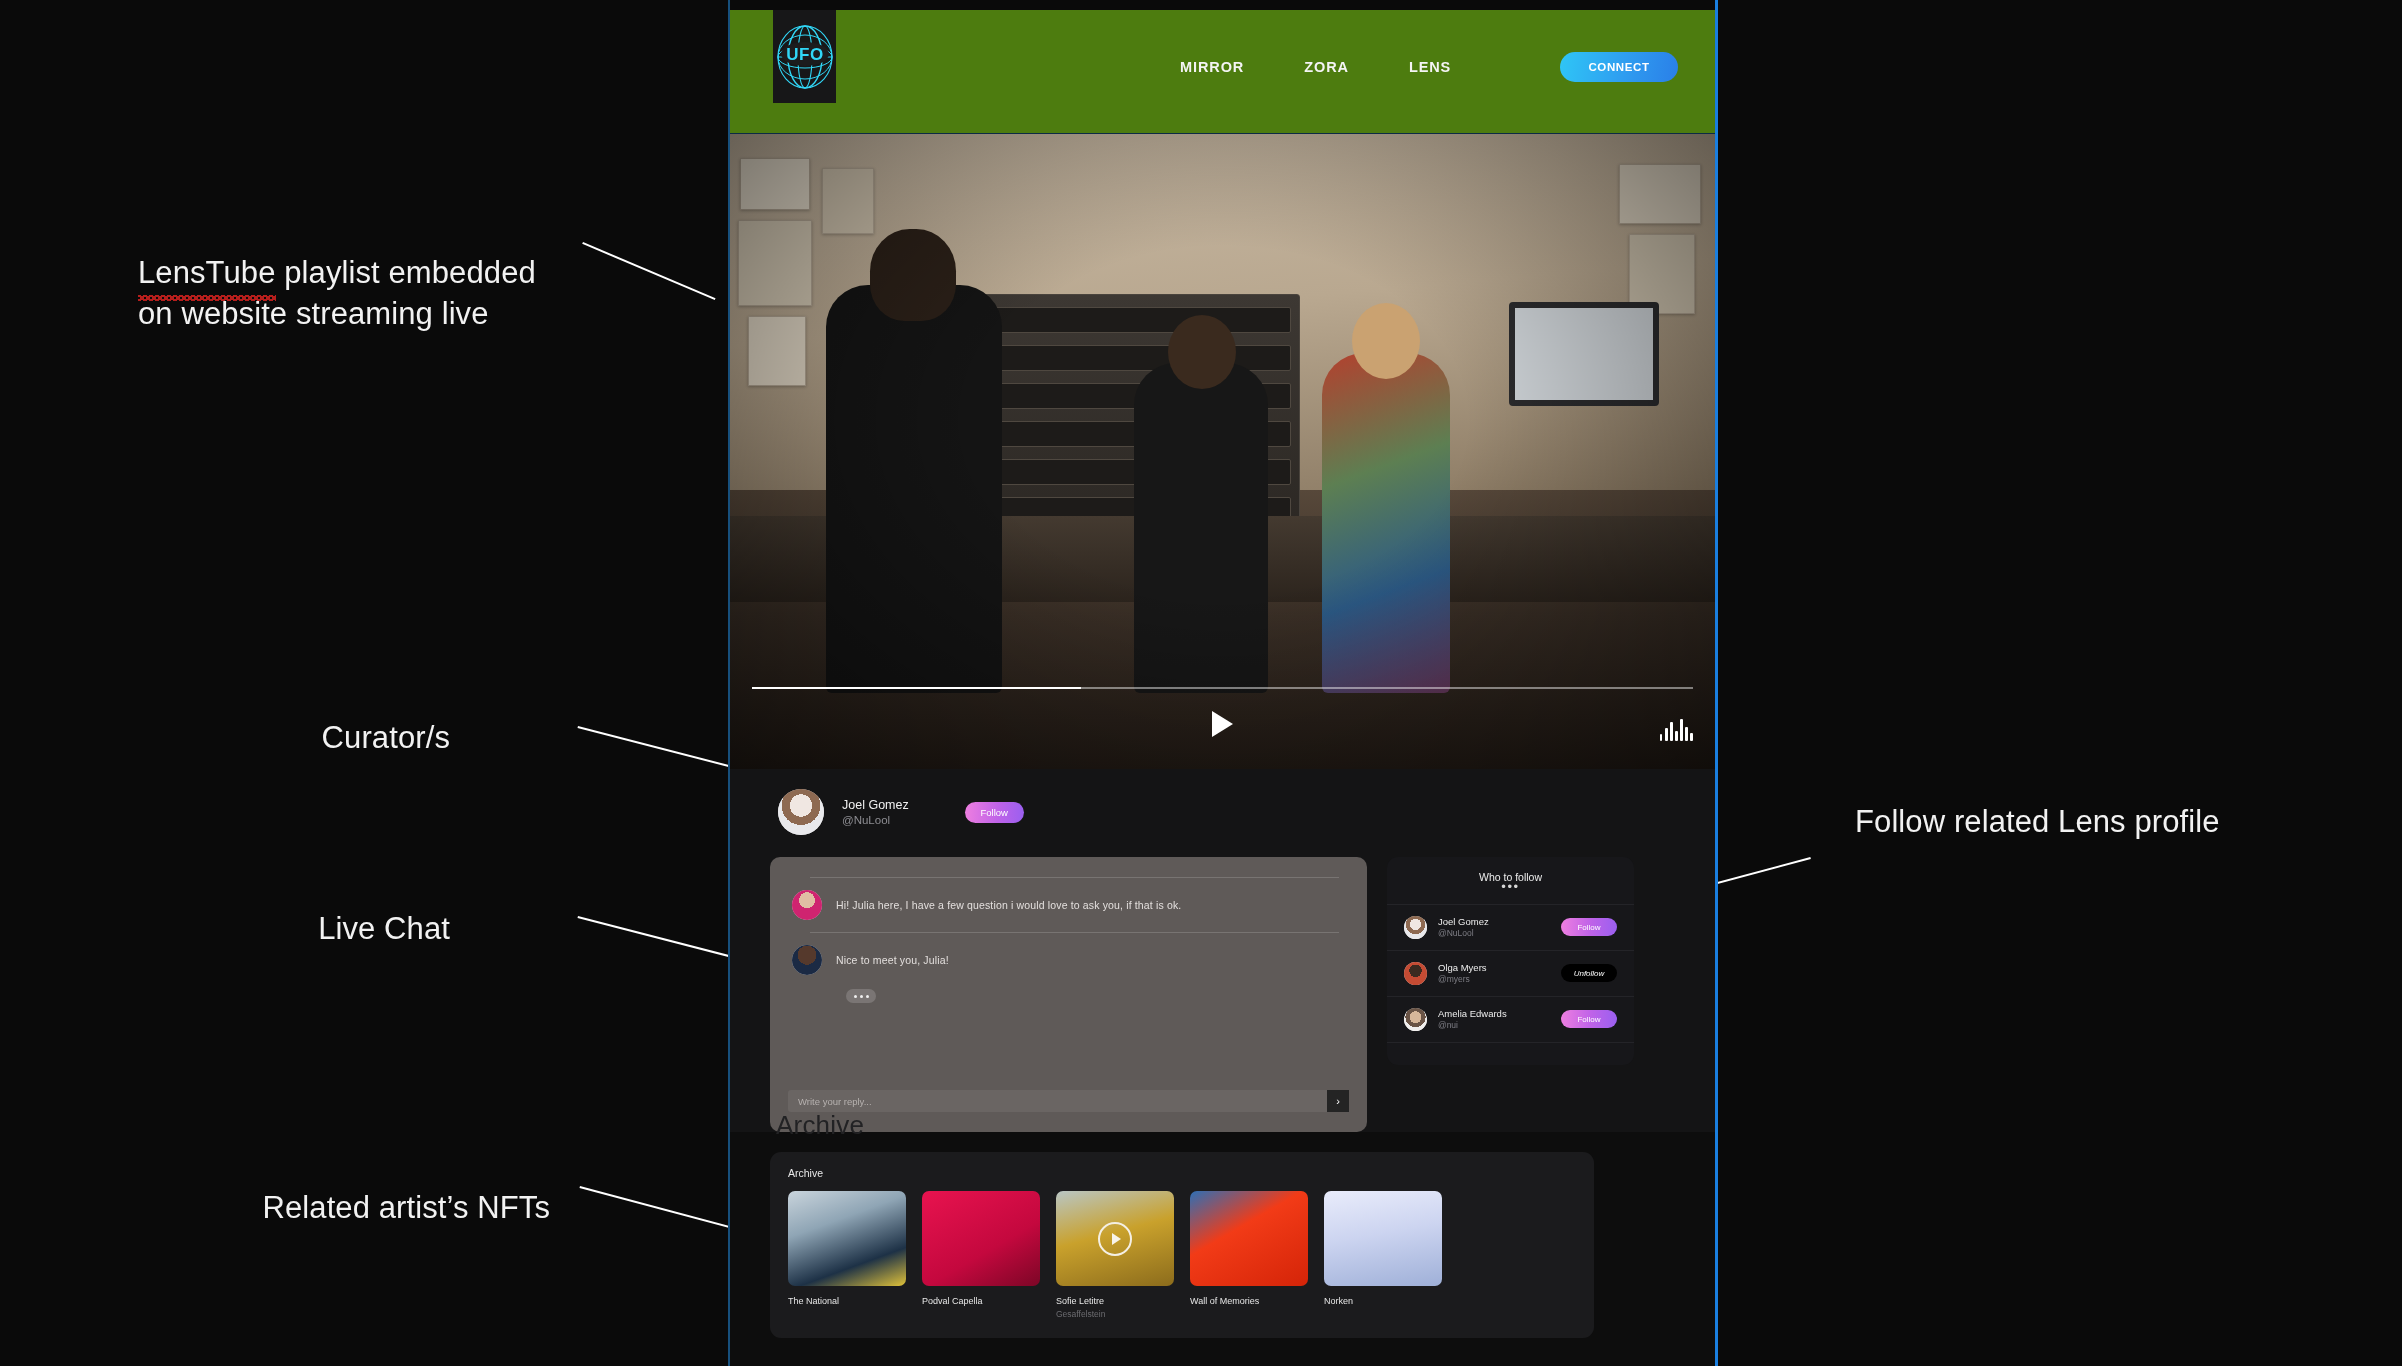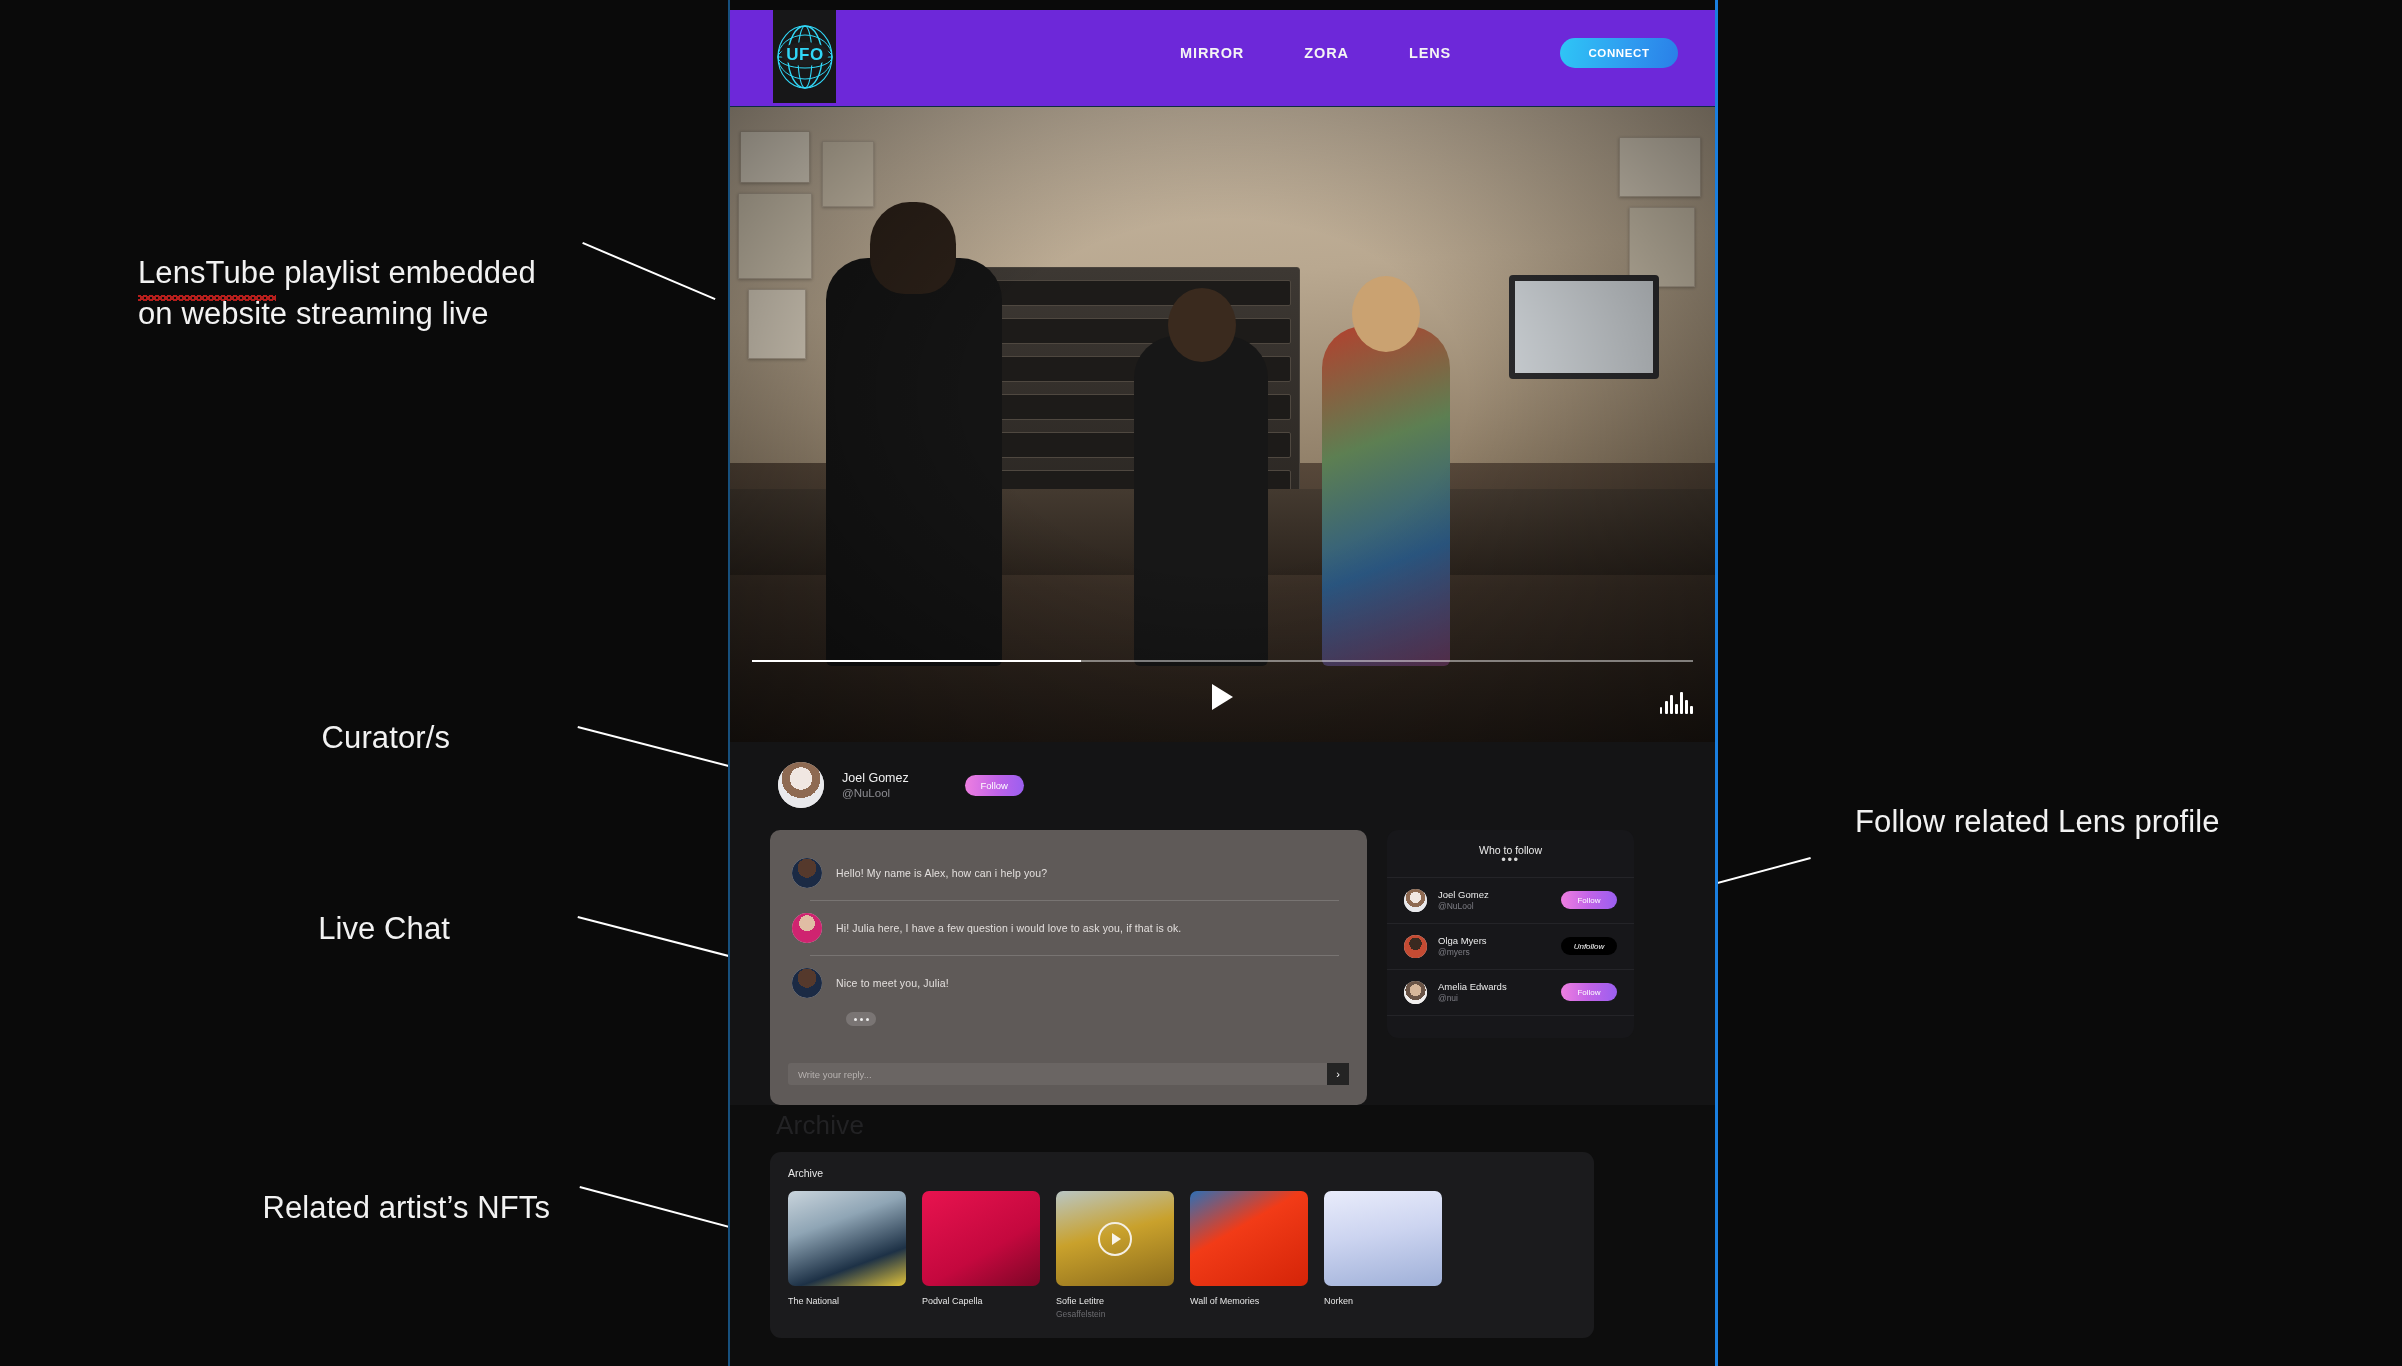--- a/index.html
+++ b/index.html
@@ -48,22 +48,22 @@
     background: #0d0d0d;
     border-left: 2px solid #17507d;
     border-right: 3px solid #1a7fe0;
     overflow: hidden;
   }
   #site-inner { position: relative; width: 100%; height: 100%; }
 
   
   .navbar {
     position: relative;
-    height: 107px;
-    background: #6d28d9;
+    height: 134px;
+    background: #4d7c0f;
     display: flex; align-items: center;
     border-bottom: 1px solid #0c2b44;
   }
   .navbar-topstrip { position:absolute; left:0; top:0; right:0; height:10px; background:#0a0a0a; }
   .logo-box {
     position: absolute; left: 43px; top: 10px;
     width: 63px; height: 93px;
     background: #171718;
     display: flex; align-items: center; justify-content: center;
   }
@@ -444,26 +444,20 @@
         <span class="cur-name">Joel Gomez</span>
         <span class="cur-handle">@NuLool</span>
       </div>
       <button class="follow-pill">Follow</button>
     </div>
 
     <div class="mid">
 
       <div class="chat-card">
 
-        <div class="chat-msg">
-          <span class="avatar av-md">
-                <span class="av-face f-alex"></span>
-              </span>
-          <span class="chat-text">Hello! My name is Alex, how can i help you?</span>
-        </div>
         <div class="chat-div"></div>
 
         <div class="chat-msg">
           <span class="avatar av-md">
                 <span class="av-face f-julia"></span>
               </span>
           <span class="chat-text">Hi! Julia here, I have a few question i would love to ask you, if that is ok.</span>
         </div>
         <div class="chat-div"></div>
 

